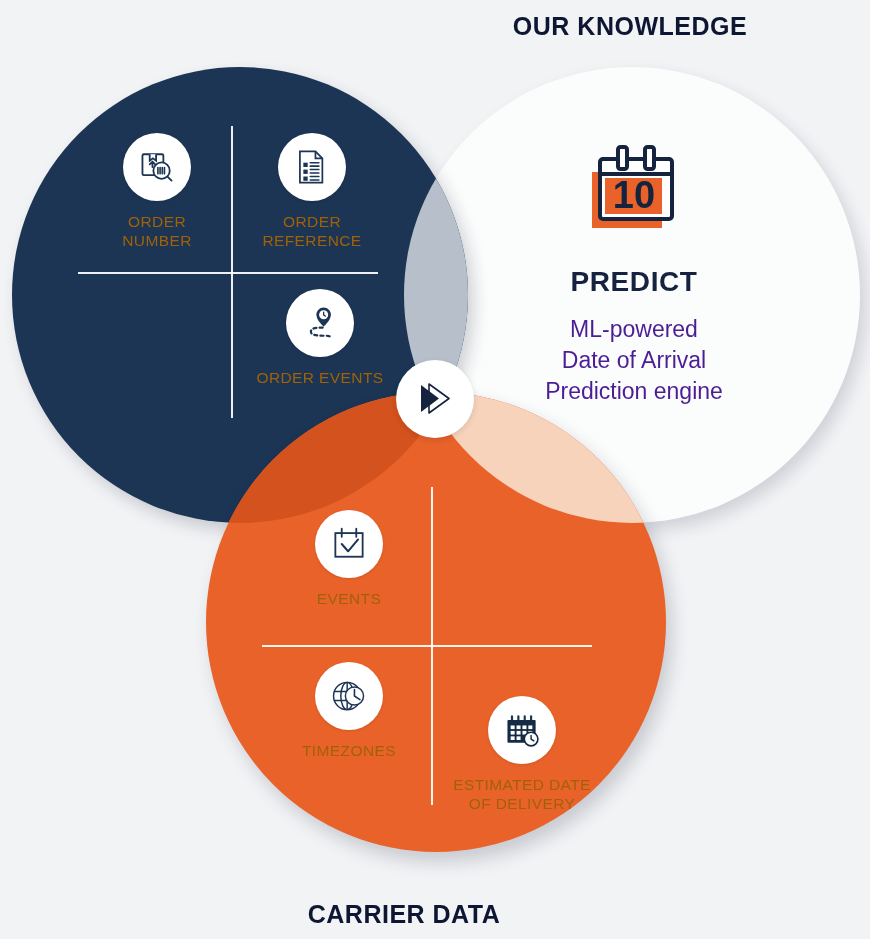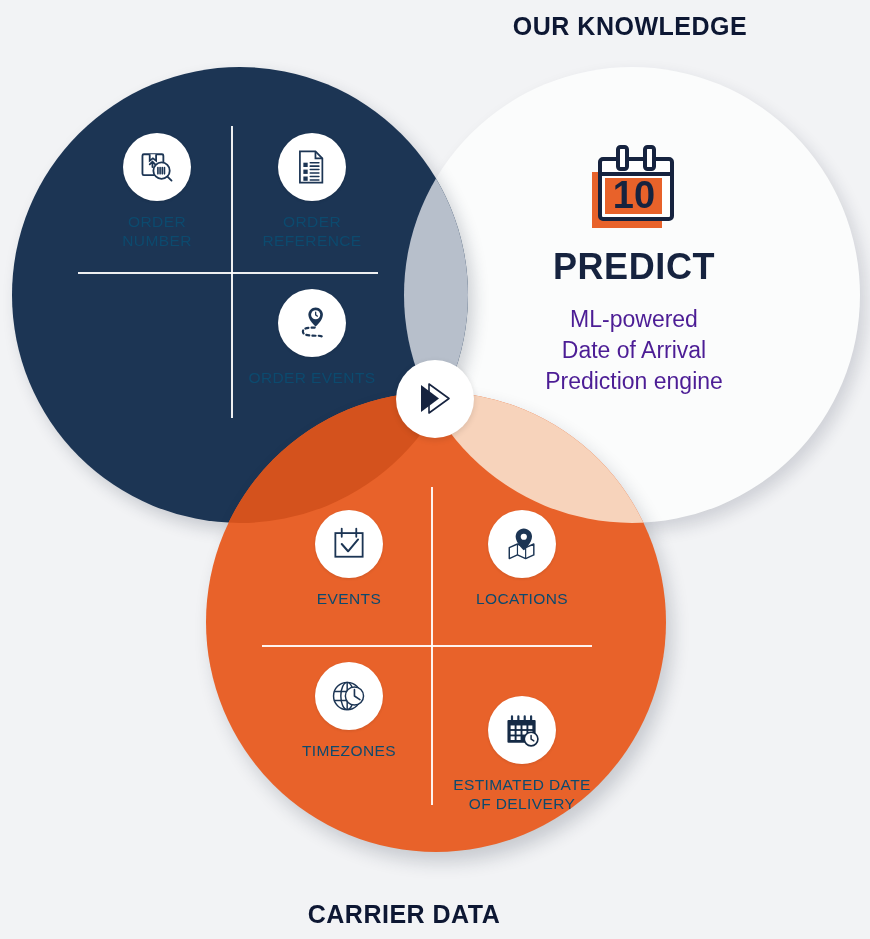--- a/index.html
+++ b/index.html
@@ -85,44 +85,44 @@
     width:68px;height:68px;border-radius:50%;
     background:#ffffff;margin:0 auto;
     display:flex;align-items:center;justify-content:center;
     box-shadow:0 1px 3px rgba(0,0,0,.10);
   }
   .icon-badge svg{display:block;}
   .cell-label{
     margin-top:11px;
     font-size:15.5px;
     line-height:19px;
-    color:#0c4a6e;
+    color:#a16207;
     letter-spacing:.4px;
     white-space:pre-line;
   }
 
   
   #cell-order-number{left:77px;top:133px;}
   #cell-order-reference{left:232px;top:133px;}
   #cell-tags{left:77px;top:289px;}
-  #cell-order-events{left:232px;top:289px;}
+  #cell-order-events{left:240px;top:289px;}
   
   #cell-events{left:269px;top:510px;}
   #cell-locations{left:442px;top:510px;}
   #cell-timezones{left:269px;top:662px;}
   #cell-estimated-date{left:442px;top:696px;}
 
   
   #predict-panel{
     position:absolute;left:494px;top:142px;width:280px;
     text-align:center;z-index:10;
   }
   #predict-cal{margin:0 auto;display:block;}
   #predict-title{
-    margin-top:6px;font-size:36px;font-weight:bold;
+    margin-top:26px;font-size:28px;font-weight:bold;
     color:#16233f;letter-spacing:.6px;
   }
   #predict-desc{
     margin-top:16px;font-size:23px;line-height:31px;
     color:#4c1d95;white-space:pre-line;font-weight:300;
   }
 
   
   #play-button{
     position:absolute;left:396px;top:360px;width:78px;height:78px;
@@ -209,31 +209,20 @@
     <div class="icon-badge">
       <svg width="40" height="40" viewBox="0 0 44 44" fill="none" stroke="#1c3554" stroke-width="2">
         <rect x="7" y="10" width="30" height="26" fill="#fff"></rect>
         <path d="M14 5v9M30 5v9" stroke-linecap="round"></path>
         <path d="M14 22l7 8 11-13" stroke-width="2.2" stroke-linecap="round" stroke-linejoin="round"></path>
       </svg>
     </div>
     <div class="cell-label">EVENTS</div>
   </div>
 
-  <div class="cell" id="cell-locations">
-    <div class="icon-badge">
-      <svg width="40" height="40" viewBox="0 0 44 44" fill="none">
-        <path d="M8 26l9-4 9 4 9-4v12l-9 4-9-4-9 4z" fill="#fff" stroke="#1c3554" stroke-width="1.6" stroke-linejoin="round"></path>
-        <path d="M17 22v12M26 26v12" stroke="#1c3554" stroke-width="1.3"></path>
-        <path d="M24 5c5 0 9 4 9 9 0 6.8-9 15-9 15s-9-8.2-9-15c0-5 4-9 9-9z" fill="#1c3554"></path>
-        <circle cx="24" cy="14" r="3.4" fill="#fff"></circle>
-      </svg>
-    </div>
-    <div class="cell-label">LOCATIONS</div>
-  </div>
 
   <div class="cell" id="cell-timezones">
     <div class="icon-badge">
       <svg width="40" height="40" viewBox="0 0 44 44" fill="none" stroke="#1c3554" stroke-width="1.6">
         <circle cx="20" cy="22" r="15"></circle>
         <ellipse cx="20" cy="22" rx="7" ry="15"></ellipse>
         <path d="M5.3 17h29.4M5.3 27h29.4M20 7v30"></path>
         <circle cx="28" cy="22" r="10" fill="#fff"></circle>
         <path d="M28 22V15M28 22l6 4" stroke-width="1.8" stroke-linecap="round"></path>
       </svg>

